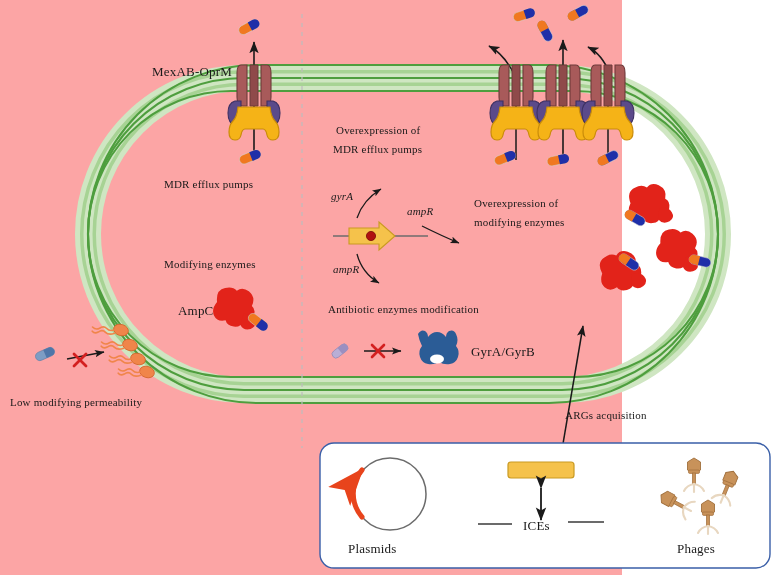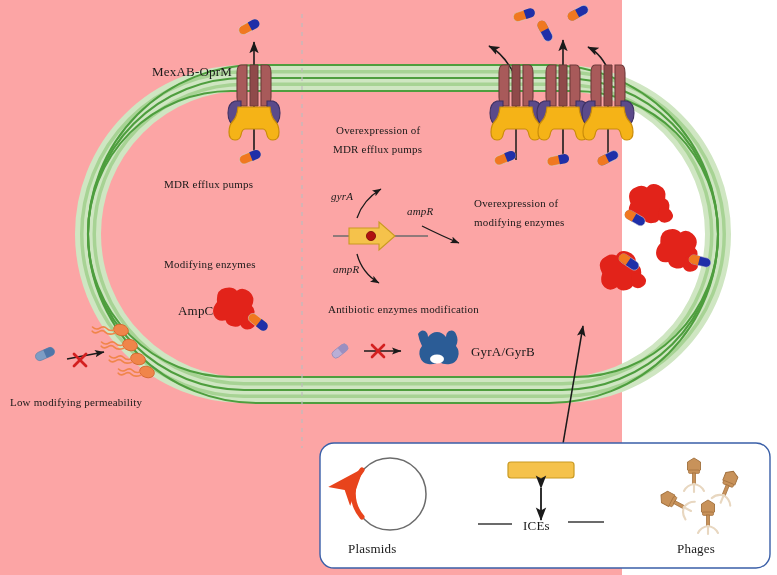--- a/index.html
+++ b/index.html
@@ -241,18 +241,19 @@
 <div class="lbl lbl-lg" style="left:474px;top:216px;">modifying enzymes</div>
 
 <div class="lbl lbl-it" style="left:331px;top:190px;">gyrA</div>
 <div class="lbl lbl-it" style="left:407px;top:205px;">ampR</div>
 <div class="lbl lbl-it" style="left:333px;top:263px;">ampR</div>
 
 <div class="lbl lbl-lg" style="left:328px;top:303px;">Antibiotic enzymes modification</div>
 
 <div class="lbl lbl-md" style="left:471px;top:344px;">GyrA/GyrB</div>
 
+<div class="lbl lbl-lg" style="left:565px;top:409px;">ARGs acquisition</div>
 
 <div class="lbl lbl-md" style="left:348px;top:541px;">Plasmids</div>
 <div class="lbl lbl-md" style="left:523px;top:518px;">ICEs</div>
 <div class="lbl lbl-md" style="left:677px;top:541px;">Phages</div>
 
 </div>
 
 </body></html>

